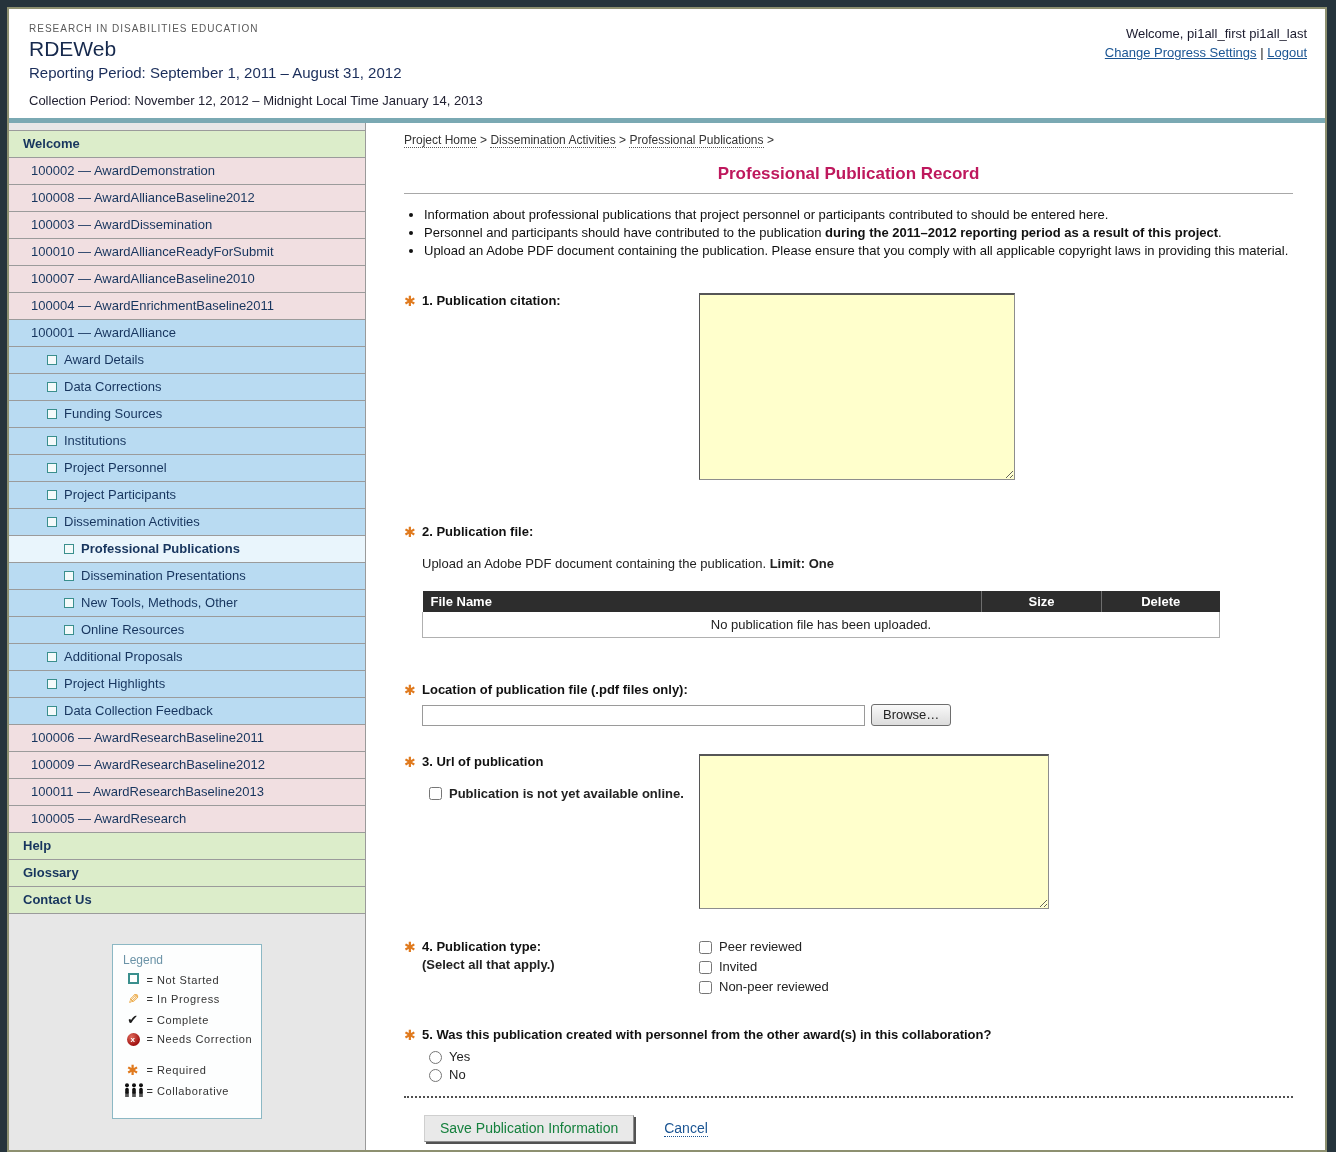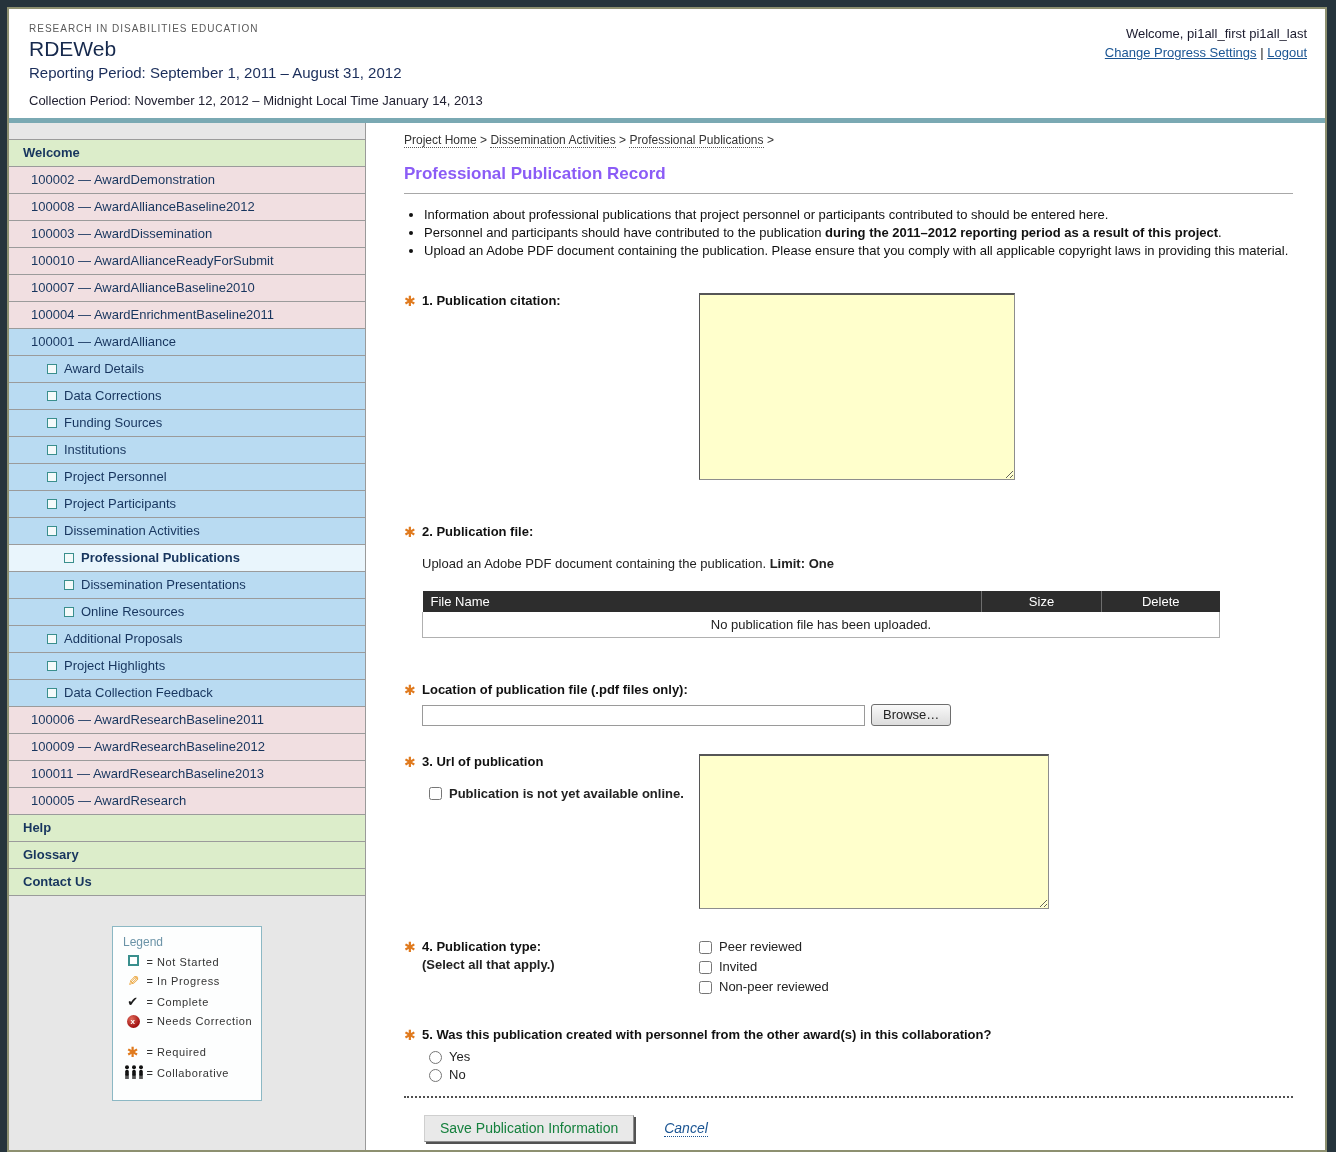--- a/index.html
+++ b/index.html
@@ -35,21 +35,21 @@
   .hdr-welcome { color: #1b1b2e; }
   .hdr-links { margin-top: 4px; }
   .hdr-links a { color: #1b5593; text-decoration: underline; cursor: pointer; }
   .teal-band { height: 5px; background: #7aa9b3; }
   
   .body-row { display: flex; flex: 1; min-height: 0; }
   .sidebar {
     width: 357px;
     background: #e7e7e7;
     border-right: 1px solid #9a9a9a;
-    padding-top: 16px;
+    padding-top: 7px;
     flex: none;
   }
   .nav { border-top: 1px solid #9b9b9b; }
   .nav-row {
     height: 27px;
     line-height: 26px;
     border-bottom: 1px solid #9b9b9b;
     color: #17355e;
     font-size: 13px;
     cursor: pointer;
@@ -105,21 +105,21 @@
     background: #fff;
     padding: 10px 32px 0 38px;
     overflow: hidden;
   }
   .breadcrumb { font-size: 12px; color: #333; }
   .breadcrumb a {
     color: #333; text-decoration: none;
     border-bottom: 1px dotted #555; cursor: pointer;
   }
   .breadcrumb .sep { color: #333; }
-  .page-title { font-size: 17px; font-weight: bold; color: #8b5cf6; margin-top: 17px; }
+  .page-title { font-size: 17px; font-weight: bold; color: #be185d; margin-top: 17px; text-align: center; }
   .title-rule { border: none; border-top: 1px solid #a8a8a8; margin: 9px 0 13px; }
   .bullets { list-style: disc; margin-left: 20px; font-size: 13px; color: #111; }
   .bullets li { margin-bottom: 2px; line-height: 16px; }
   .q-row { display: flex; align-items: flex-start; }
   .q-left { width: 295px; flex: none; }
   .q-label { font-weight: bold; font-size: 13px; color: #111; display: flex; }
   .ast { color: #e07a1e; width: 18px; flex: none; font-size: 14px; font-weight: bold; }
   .yellow-area {
     background: #ffffcc;
     border: 1px solid #8d8d8d;
@@ -130,21 +130,21 @@
     resize: both;
   }
   .ta-citation { width: 316px; height: 187px; }
   .ta-url { width: 350px; height: 155px; }
   .q1 { margin-top: 34px; }
   .q2-block { margin-top: 44px; }
   .q2-help { font-size: 13px; margin-top: 16px; margin-left: 18px; }
   .file-table { border-collapse: collapse; margin: 20px 0 0 18px; width: 798px; font-size: 13px; }
   .file-table th {
     background: #2d2d2d; color: #fff; text-align: left;
-    padding: 3px 8px; font-weight: normal; border-right: 1px solid #6e6e6e;
+    padding: 3px 8px; font-weight: bold; border-right: 1px solid #6e6e6e;
   }
   .file-table th.c { text-align: center; }
   .file-table th:last-child { border-right: none; }
   .file-table .col-size { width: 120px; }
   .file-table .col-del { width: 118px; }
   .file-table td {
     border: 1px solid #b0b0b0; border-top: none;
     text-align: center; padding: 5px; background: #fff;
   }
   .loc-block { margin-top: 44px; }
@@ -192,21 +192,20 @@
     margin-left: 20px;
     cursor: pointer;
   }
   .cancel-link {
     margin-left: 30px;
     color: #1b5593;
     text-decoration: none;
     border-bottom: 1px dotted #1b5593;
     font-size: 14px;
     cursor: pointer;
-    font-style: italic;
   }
   b { font-weight: bold; }
 </style>
 </head>
 <body>
 
 <div class="frame">
 
   <div class="hdr">
     <div>
@@ -241,20 +240,21 @@
           <div class="nav-row award-blue"><span>100001 — AwardAlliance</span></div>
           <div class="nav-row sub"><span class="nav-square"></span><span>Award Details</span></div>
           <div class="nav-row sub"><span class="nav-square"></span><span>Data Corrections</span></div>
           <div class="nav-row sub"><span class="nav-square"></span><span>Funding Sources</span></div>
           <div class="nav-row sub"><span class="nav-square"></span><span>Institutions</span></div>
           <div class="nav-row sub"><span class="nav-square"></span><span>Project Personnel</span></div>
           <div class="nav-row sub"><span class="nav-square"></span><span>Project Participants</span></div>
           <div class="nav-row sub"><span class="nav-square"></span><span>Dissemination Activities</span></div>
           <div class="nav-row subsub selected"><span class="nav-square"></span><span>Professional Publications</span></div>
           <div class="nav-row subsub"><span class="nav-square"></span><span>Dissemination Presentations</span></div>
+          <div class="nav-row subsub"><span class="nav-square"></span><span>New Tools, Methods, Other</span></div>
           <div class="nav-row subsub"><span class="nav-square"></span><span>Online Resources</span></div>
           <div class="nav-row sub"><span class="nav-square"></span><span>Additional Proposals</span></div>
           <div class="nav-row sub"><span class="nav-square"></span><span>Project Highlights</span></div>
           <div class="nav-row sub"><span class="nav-square"></span><span>Data Collection Feedback</span></div>
           <div class="nav-row award-pink"><span>100006 — AwardResearchBaseline2011</span></div>
           <div class="nav-row award-pink"><span>100009 — AwardResearchBaseline2012</span></div>
           <div class="nav-row award-pink"><span>100011 — AwardResearchBaseline2013</span></div>
           <div class="nav-row award-pink"><span>100005 — AwardResearch</span></div>
           <div class="nav-row top-green"><span>Help</span></div>
           <div class="nav-row top-green"><span>Glossary</span></div>

